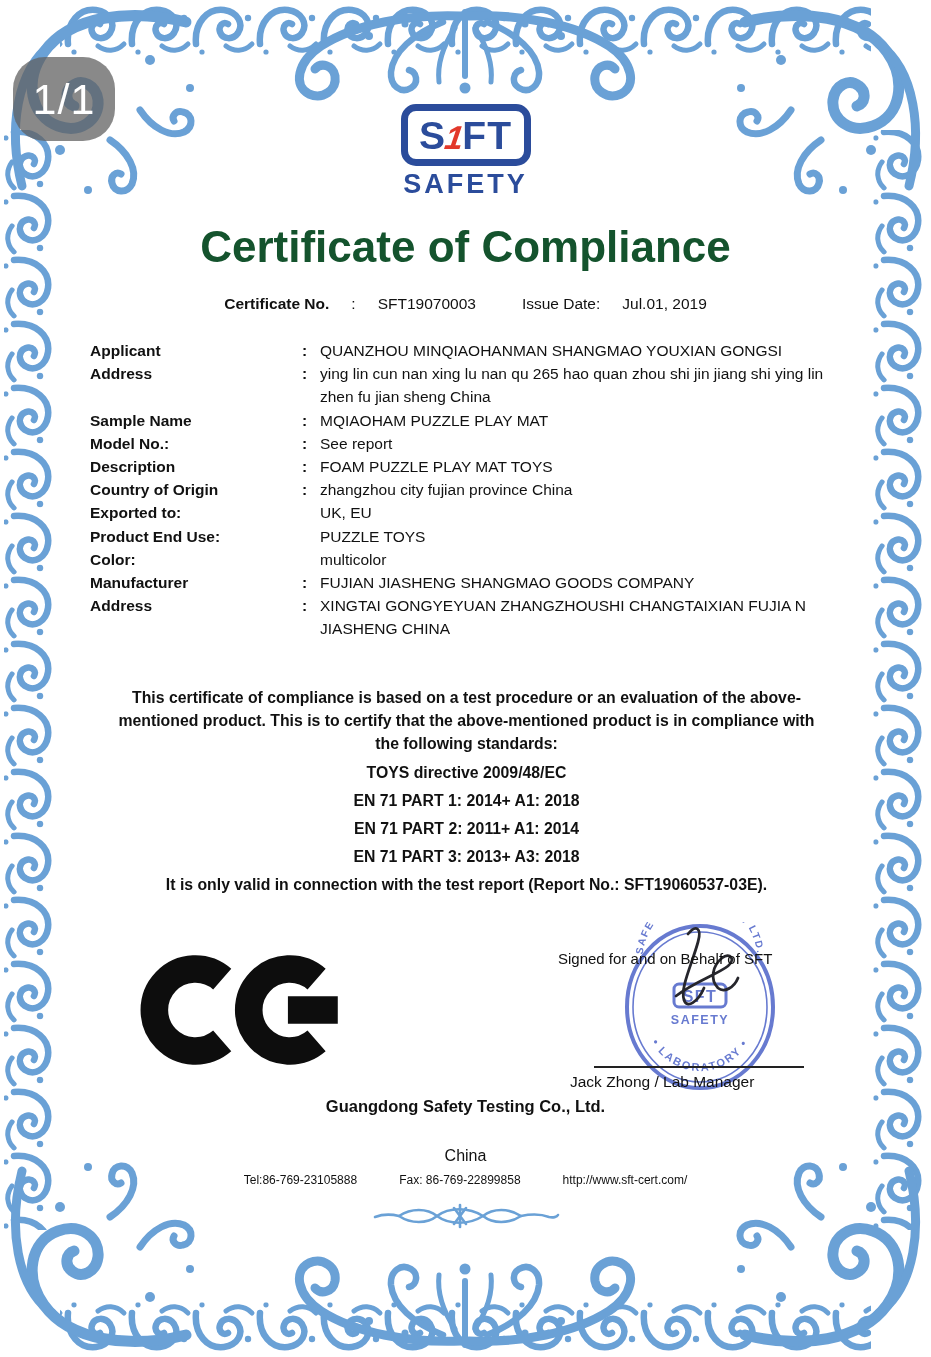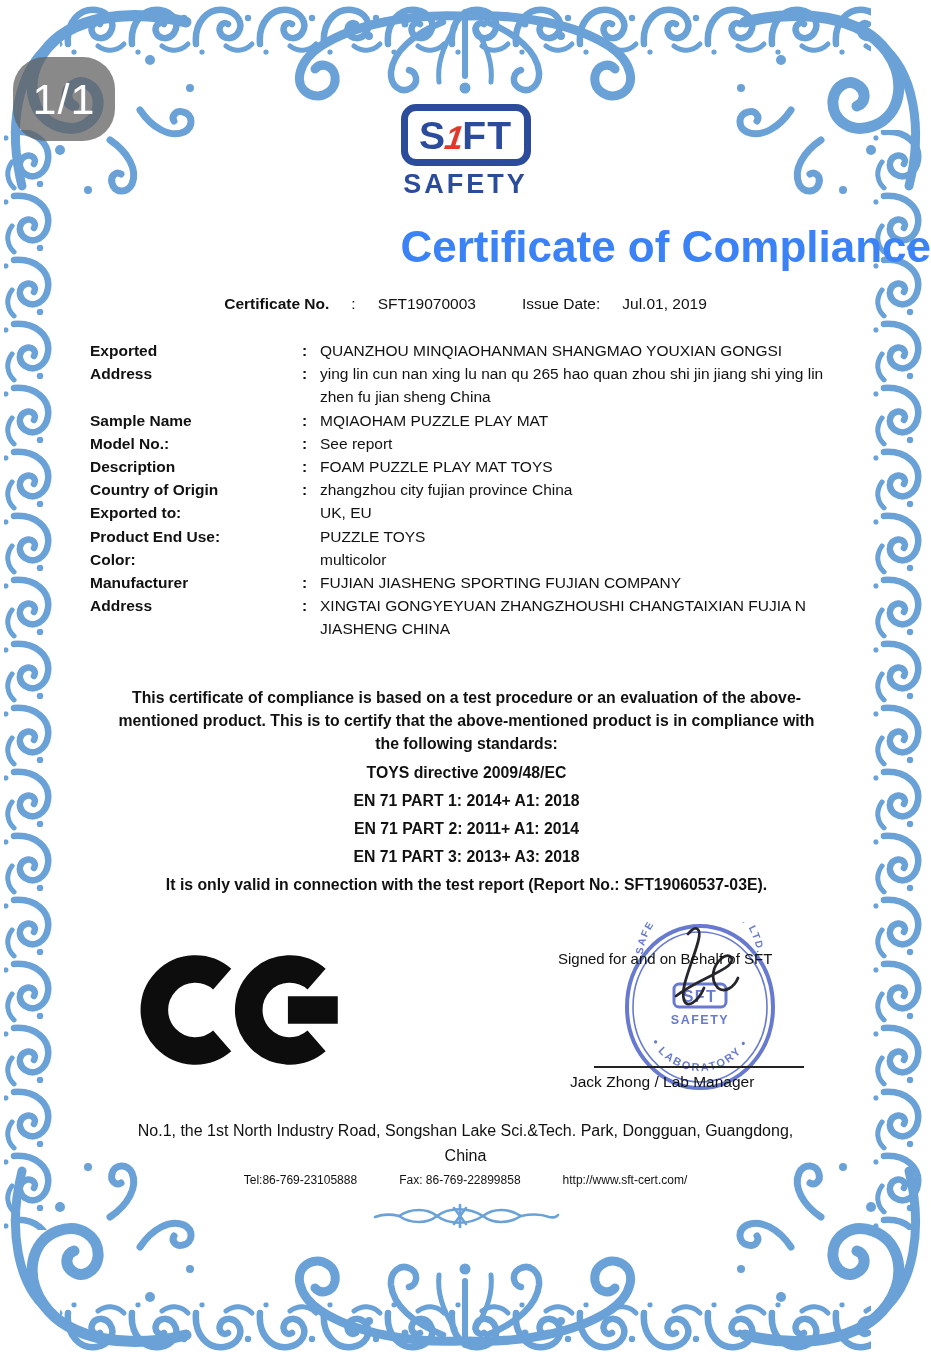--- a/index.html
+++ b/index.html
@@ -16,21 +16,21 @@
     font-size:43px;font-weight:normal;letter-spacing:1px;margin-top:46px;
   }
   .logo-wrap{position:absolute;top:104px;left:0;right:0;display:flex;flex-direction:column;align-items:center;}
   .logo-box{
     width:116px;height:48px;border:7px solid #2B4C9B;border-radius:15px;
     display:flex;align-items:center;justify-content:center;
   }
   .logo-letter{font-size:39px;font-weight:bold;color:#2B4C9B;line-height:1;letter-spacing:1px;}
   .logo-one{font-size:33px;font-weight:bold;color:#E2382B;font-style:italic;transform:skewX(-8deg);margin:0 -1px;position:relative;top:3px;}
   .logo-sub{margin-top:3px;font-size:27px;font-weight:bold;color:#2B4C9B;letter-spacing:3px;}
-  .title{position:absolute;top:222px;width:100%;text-align:right;font-size:44px;font-weight:bold;color:#3b82f6;}
+  .title{position:absolute;top:222px;width:100%;text-align:center;font-size:44px;font-weight:bold;color:#14532d;}
   .meta{position:absolute;top:295px;width:100%;display:flex;justify-content:center;gap:46px;font-size:15.5px;}
   .meta .grp{display:flex;gap:22px;}
   .b{font-weight:bold;}
   .fields{
     position:absolute;top:339px;left:90px;width:755px;
     display:grid;grid-template-columns:212px 18px 1fr;
     font-size:15.5px;line-height:23.2px;
   }
   .f-label{font-weight:bold;}
   .f-colon{font-weight:bold;}
@@ -135,21 +135,21 @@
         <span>:</span>
         <span>SFT19070003</span>
       </span>
       <span class="grp">
         <span>Issue Date:</span>
         <span>Jul.01, 2019</span>
       </span>
     </div>
 
     <div class="fields">
-      <span class="f-label">Exported</span>
+      <span class="f-label">Applicant</span>
         <span class="f-colon">:</span>
         <span class="f-value">QUANZHOU MINQIAOHANMAN SHANGMAO YOUXIAN GONGSI</span>
       <span class="f-label">Address</span>
         <span class="f-colon">:</span>
         <span class="f-value">ying lin cun nan xing lu nan qu 265 hao quan zhou shi jin jiang shi ying lin zhen fu jian sheng China</span>
       <span class="f-label">Sample Name</span>
         <span class="f-colon">:</span>
         <span class="f-value">MQIAOHAM PUZZLE PLAY MAT</span>
       <span class="f-label">Model No.:</span>
         <span class="f-colon">:</span>
@@ -164,21 +164,21 @@
         <span class="f-colon"></span>
         <span class="f-value">UK, EU</span>
       <span class="f-label">Product End Use:</span>
         <span class="f-colon"></span>
         <span class="f-value">PUZZLE TOYS</span>
       <span class="f-label">Color:</span>
         <span class="f-colon"></span>
         <span class="f-value">multicolor</span>
       <span class="f-label">Manufacturer</span>
         <span class="f-colon">:</span>
-        <span class="f-value">FUJIAN JIASHENG SPORTING FUJIAN COMPANY</span>
+        <span class="f-value">FUJIAN JIASHENG SHANGMAO GOODS COMPANY</span>
       <span class="f-label">Address</span>
         <span class="f-colon">:</span>
         <span class="f-value">XINGTAI GONGYEYUAN ZHANGZHOUSHI CHANGTAIXIAN FUJIA N JIASHENG CHINA</span>
     </div>
 
     <div class="statement">
       <div>This certificate of compliance is based on a test procedure or an evaluation of the above-mentioned product. This is to certify that the above-mentioned product is in compliance with the following standards:</div>
       <div class="std">TOYS directive 2009/48/EC</div>
       <div class="std">EN 71 PART 1: 2014+ A1: 2018</div>
       <div class="std">EN 71 PART 2: 2011+ A1: 2014</div>
@@ -217,21 +217,21 @@
 
       <g fill="none" stroke="#26262c" stroke-width="2.8" stroke-linecap="round">
         <path d="M 66,12 C 74,2 80,6 76,20 C 70,42 58,66 62,78 C 65,87 76,80 82,66"></path>
         <path d="M 54,74 C 72,60 96,52 106,44 C 114,37 108,30 100,36 C 90,44 88,58 96,66 C 102,71 112,66 116,56"></path>
       </g>
     </svg>
 
     <div class="sig-line"></div>
     <div class="signatory">Jack Zhong / Lab Manager</div>
 
-    <div class="f-line1">No.1, the 1st North Industry Road, Songshan Lake Sci.&amp;Tech. Park, Dongguan, Guangdong,</div>
+    <div class="f-company">Guangdong Safety Testing Co., Ltd.</div>
     <div class="f-line2">China</div>
     <div class="f-contact">
       <span>Tel:86-769-23105888</span>
       <span>Fax: 86-769-22899858</span>
       <span>http://www.sft-cert.com/</span>
     </div>
 
     <svg class="divider-svg" viewBox="0 0 190 28" aria-hidden="true">
       <g fill="none" stroke="#6AA1D6" stroke-width="2.6" stroke-linecap="round">
         <path d="M4,15 C12,12 20,12 28,14"></path>

